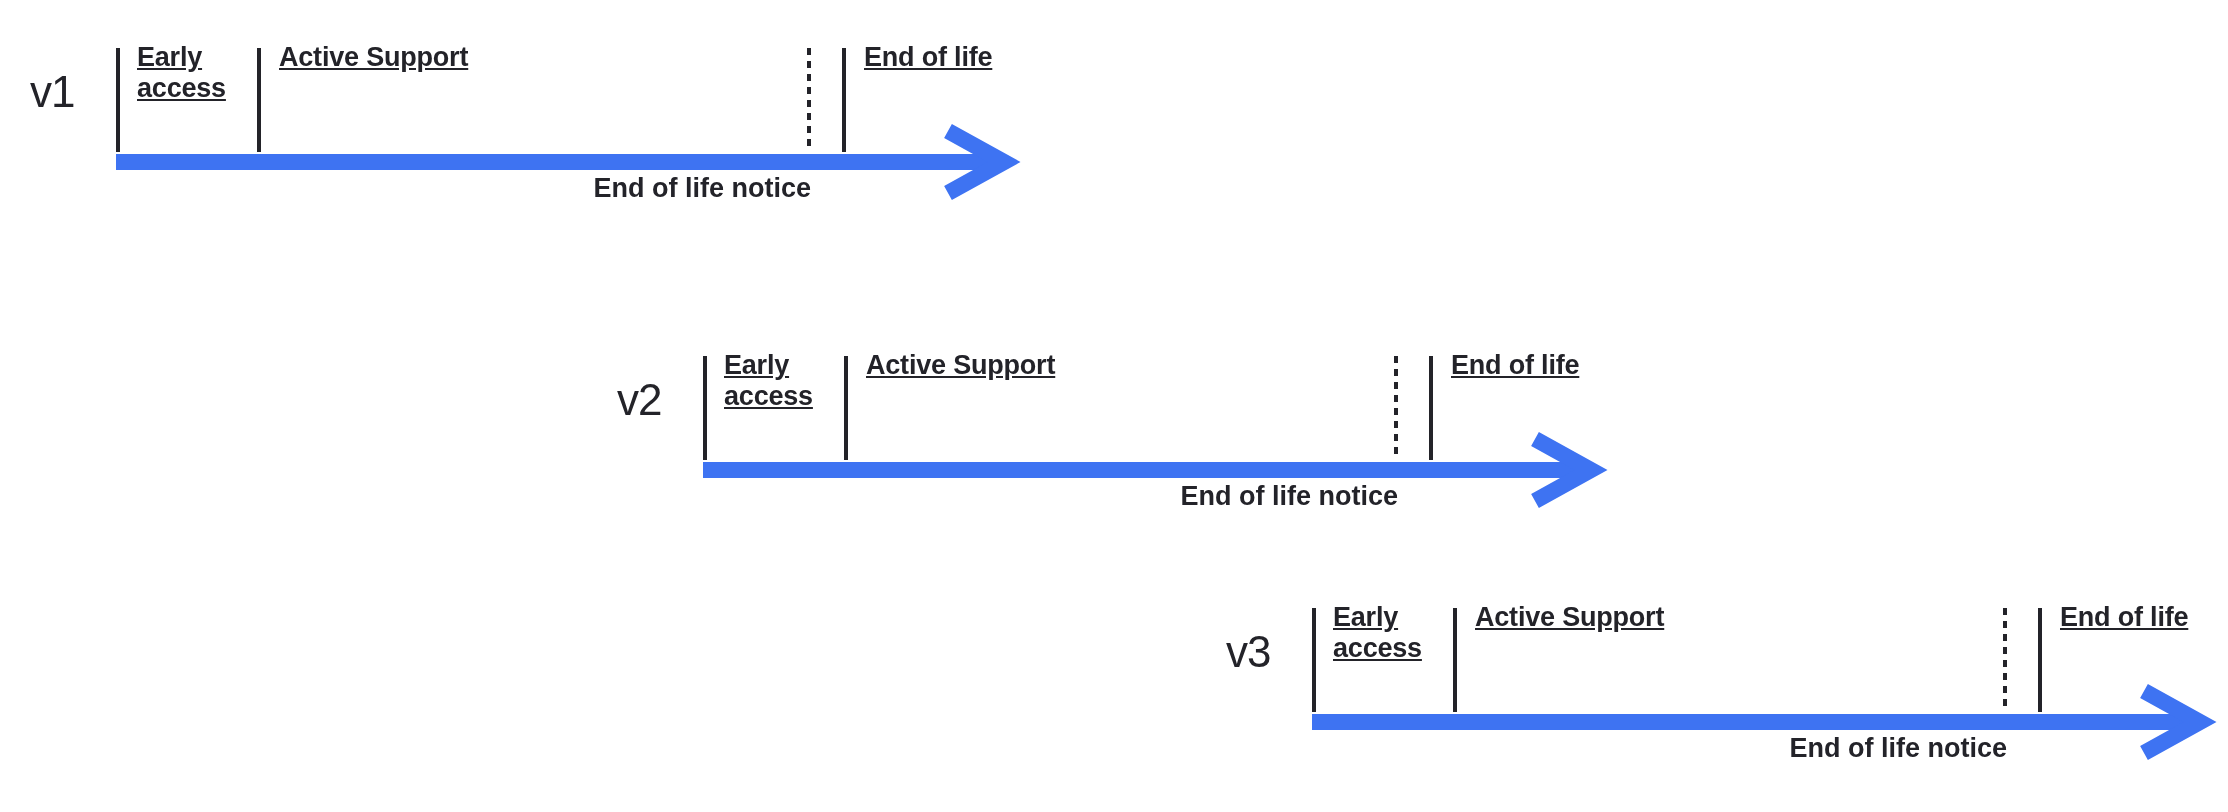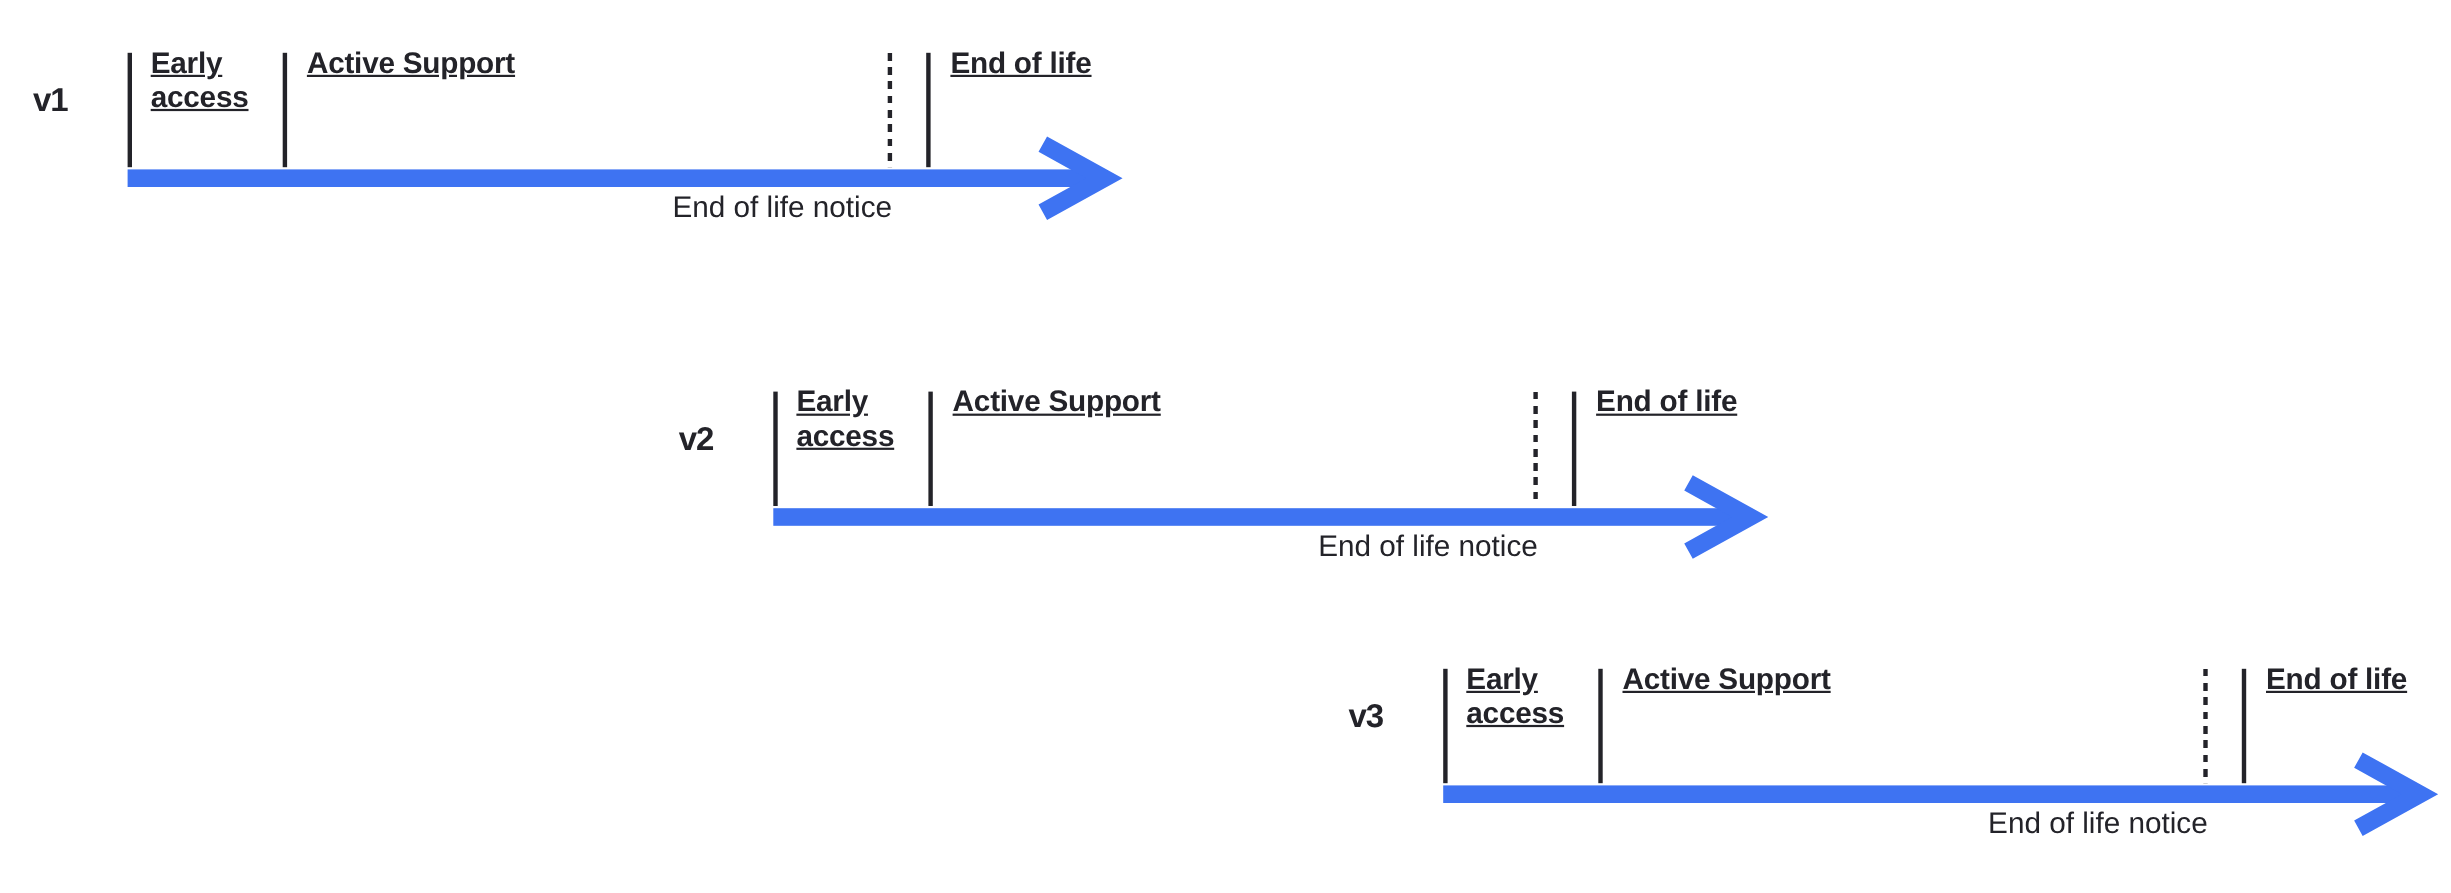--- a/index.html
+++ b/index.html
@@ -26,23 +26,23 @@
     width:1010px;
     height:162px;
   }
   .tl1{left:30px;  top:48px;}
   .tl2{left:617px; top:328px;margin-top:28px;}
   .tl3{left:1226px;top:608px;}
 
   .vlabel{
     position:absolute;
     left:0; top:20px;
-    font-size:30px;
+    font-size:44px;
     line-height:47px;
-    font-weight:bold;
+    font-weight:normal;
     letter-spacing:-1px;
     color:var(--ink);
     white-space:nowrap;
   }
   .tick{
     position:absolute;
     top:0;
     width:4px;
     height:104px;
     background:var(--ink);
@@ -92,21 +92,21 @@
     stroke-linecap:butt;
   }
   .notice{
     position:absolute;
     left:481px;
     top:125px;
     width:300px;
     text-align:right;
     font-size:27px;
     line-height:31px;
-    font-weight:normal;
+    font-weight:bold;
     color:var(--ink);
     white-space:nowrap;
   }
 </style>
 </head>
 <body>
 
 <div class="canvas">
 
   <div class="timeline tl1">

